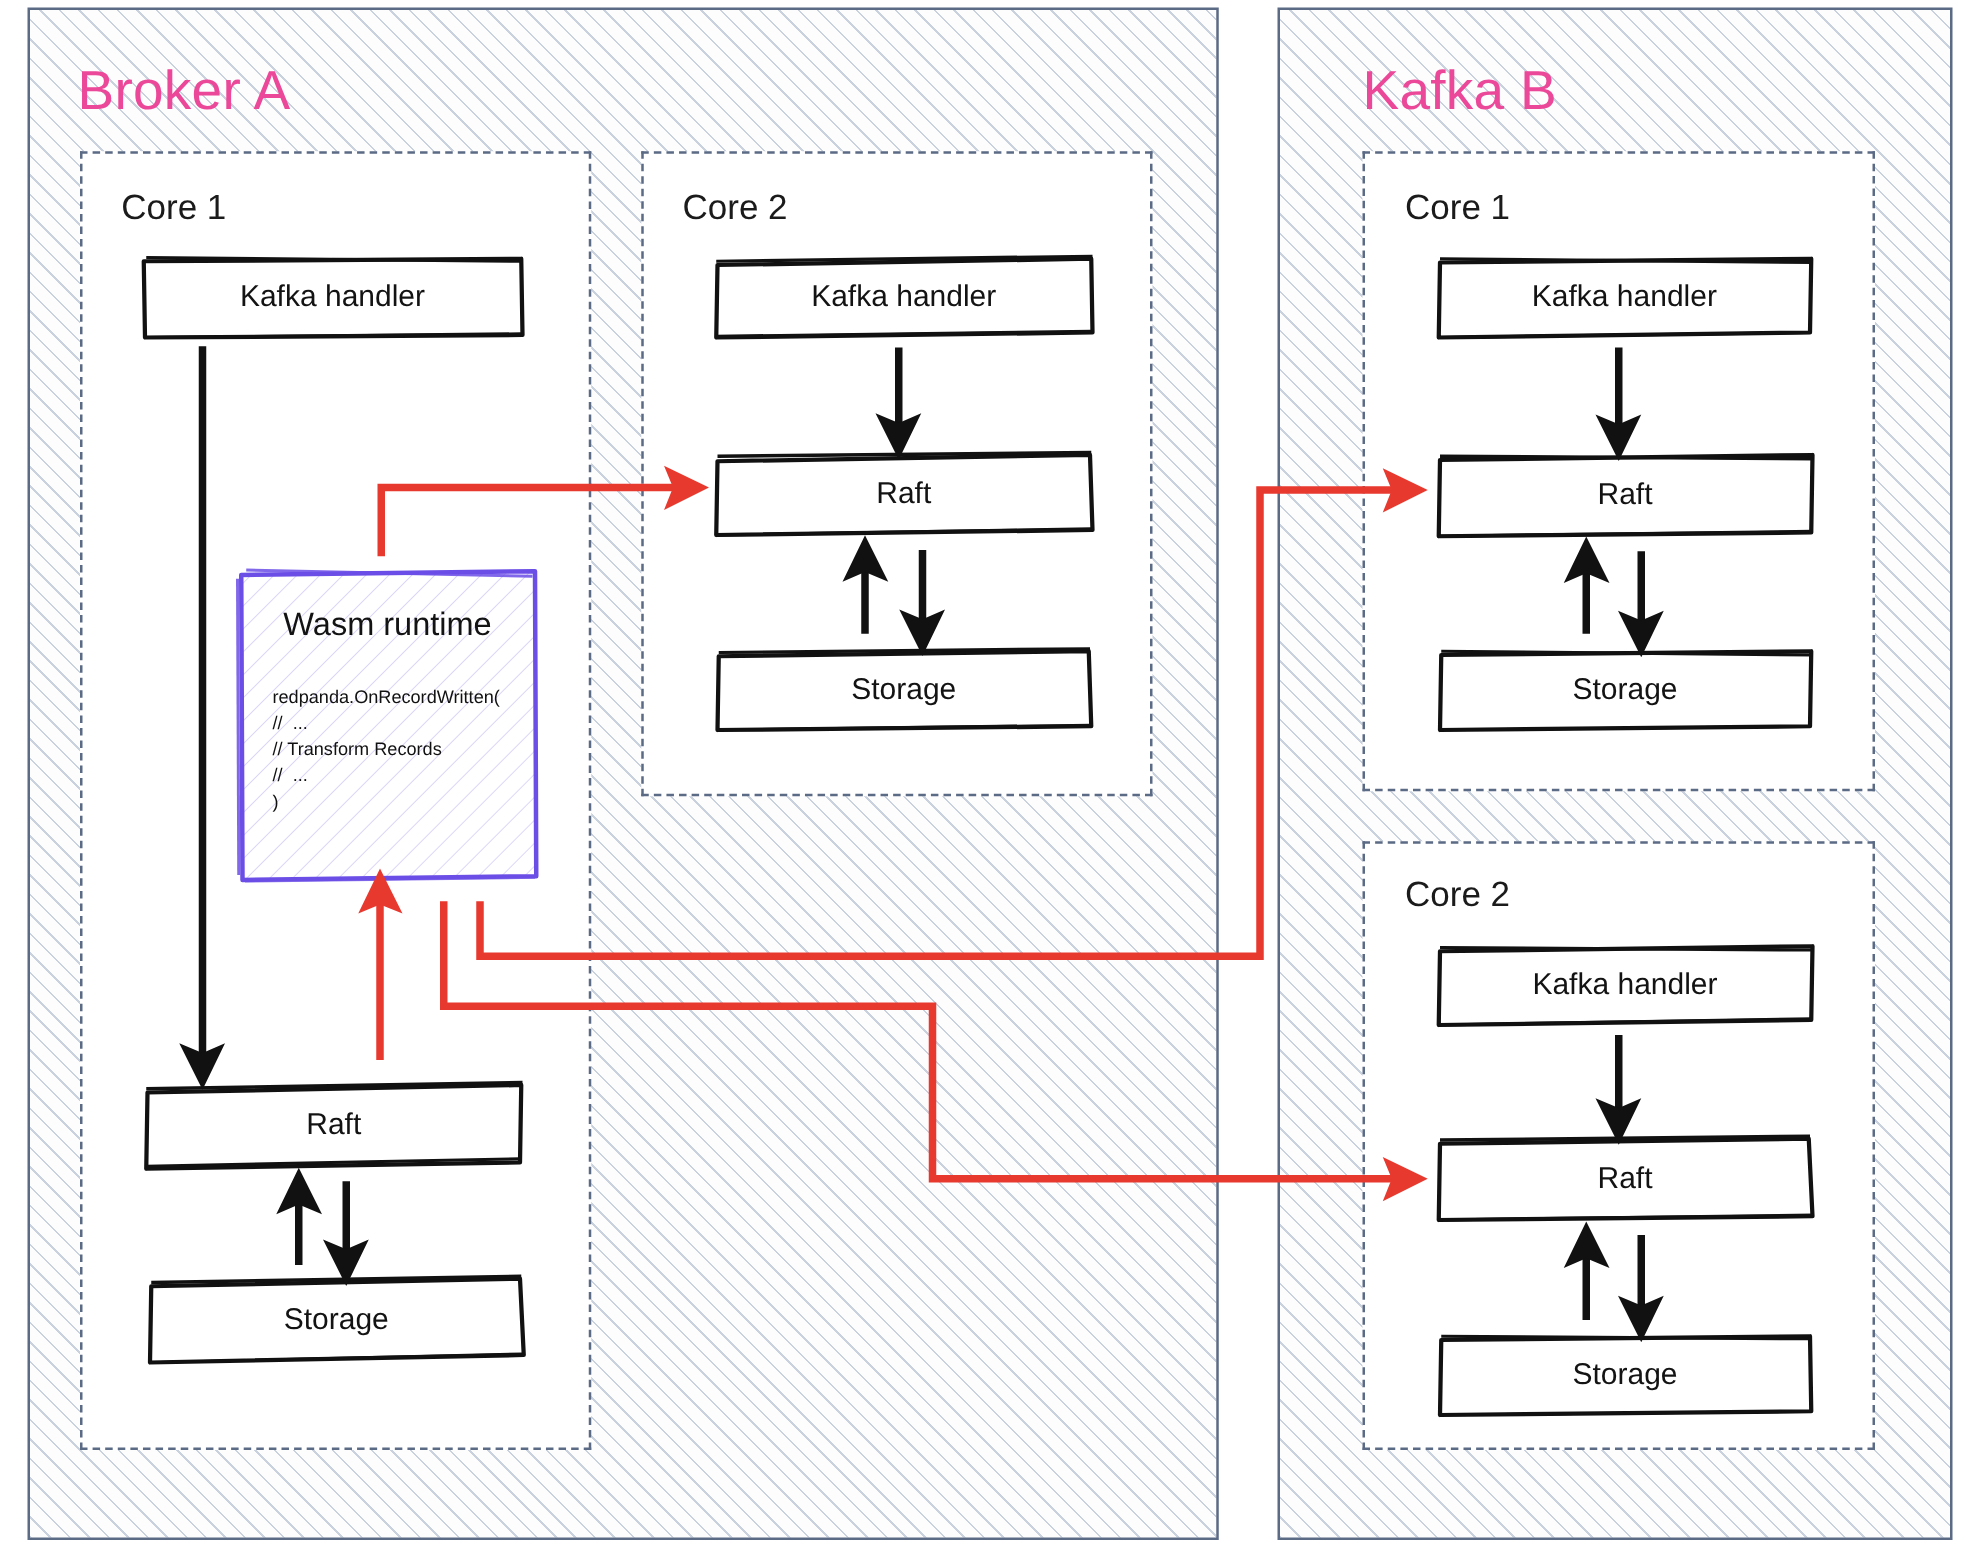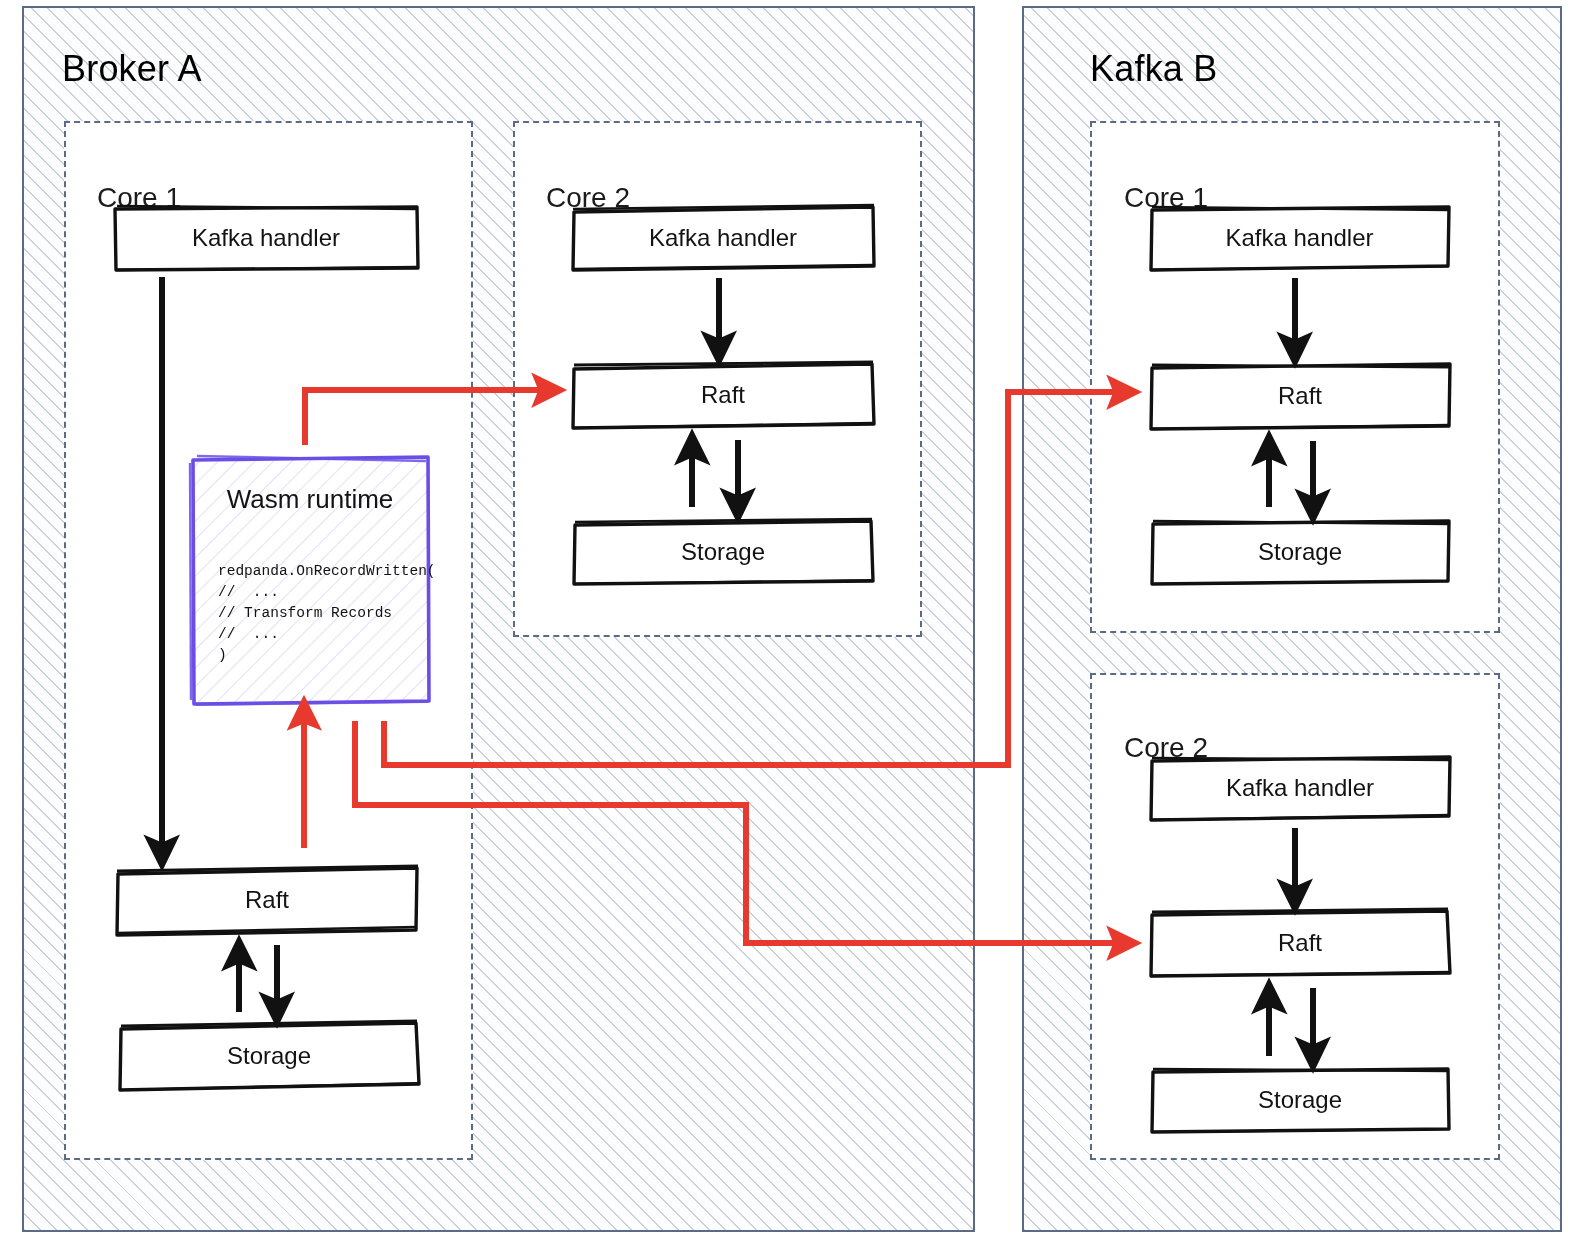--- a/index.html
+++ b/index.html
@@ -28,38 +28,37 @@
       repeating-linear-gradient(
         45deg,
         rgba(160,174,196,0.55) 0px,
         rgba(160,174,196,0.55) 1.4px,
         rgba(255,255,255,0) 1.4px,
         rgba(255,255,255,0) 11px
       );
   }
   .broker-title {
     position: absolute;
-    font-size: 36px;
-    color: #000000;
+    font-size: 44px;
+    color: #ec4899;
     letter-spacing: 0.2px;
     white-space: nowrap;
   }
   
   .core {
     position: absolute;
     box-sizing: border-box;
     border: 2.5px dashed #5b6a85;
     background: #ffffff;
   }
   .core-title {
     position: absolute;
     font-size: 28px;
     color: #1b1b1b;
     white-space: nowrap;
-    margin-top: 32px;
   }
   
   .sketch-box {
     position: absolute;
     text-align: right;
   }
   .sketch-box svg {
     display: block;
     overflow: visible;
   }
@@ -92,27 +91,26 @@
     top: 30px;
     text-align: center;
     font-size: 26px;
     color: #131313;
     pointer-events: none;
   }
   .wasm-code {
     position: absolute;
     left: 30px;
     top: 94px;
-    font-family: Liberation Mono, monospace;
+    font-family: Liberation Sans, sans-serif;
     font-size: 14.5px;
     line-height: 1.45;
     color: #111111;
     white-space: pre;
     pointer-events: none;
-    margin-top: 13px;
   }
   
   .arrow-layer {
     position: absolute;
     left: 0;
     top: 0;
     width: 1573px;
     height: 1242px;
     pointer-events: none;
   }

